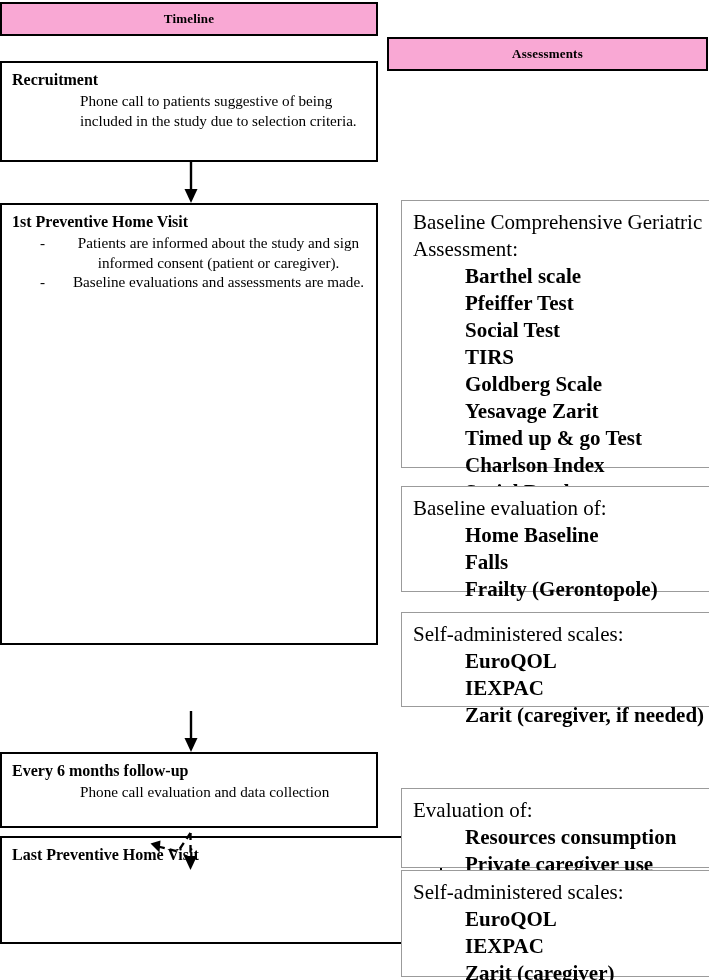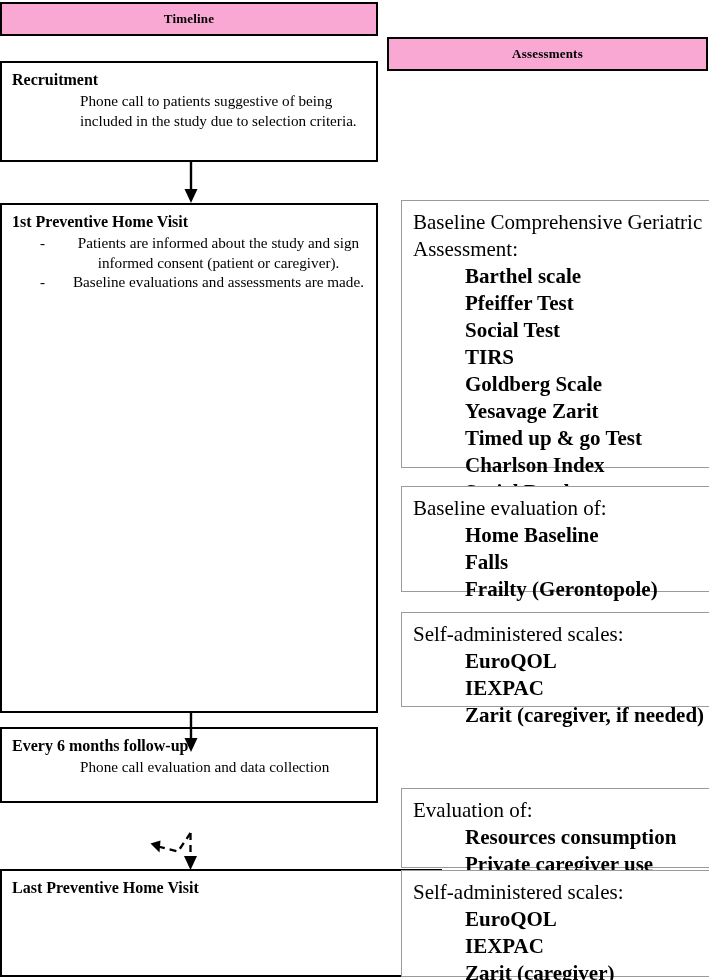--- a/index.html
+++ b/index.html
@@ -42,23 +42,23 @@
   .tbox {
     position: absolute;
     box-sizing: border-box;
     border: 2px solid #000;
     background: #fff;
     padding: 7px 8px 6px 10px;
     font-size: 15.2px;
     line-height: 1.28;
   }
   #box-recruitment { left: 0px; top: 61px;  width: 378px; height: 101px; }
-  #box-first-visit { left: 0px; top: 203px; width: 378px; height: 510px; }
-  #box-followup    { left: 0px; top: 727px; width: 378px; height: 76px;  }
-  #box-last-visit  { left: 0px; top: 869px; width: 442px; height: 108px; }
+  #box-first-visit { left: 0px; top: 203px; width: 378px; height: 442px; }
+  #box-followup    { left: 0px; top: 752px; width: 378px; height: 76px;  }
+  #box-last-visit  { left: 0px; top: 836px; width: 442px; height: 108px; }
 
   .tbox .title {
     font-weight: bold;
     font-size: 16px;
     margin: 0 0 1px 0;
   }
   .tbox .indented {
     margin: 0 0 0 68px;
     text-indent: 0;
   }

